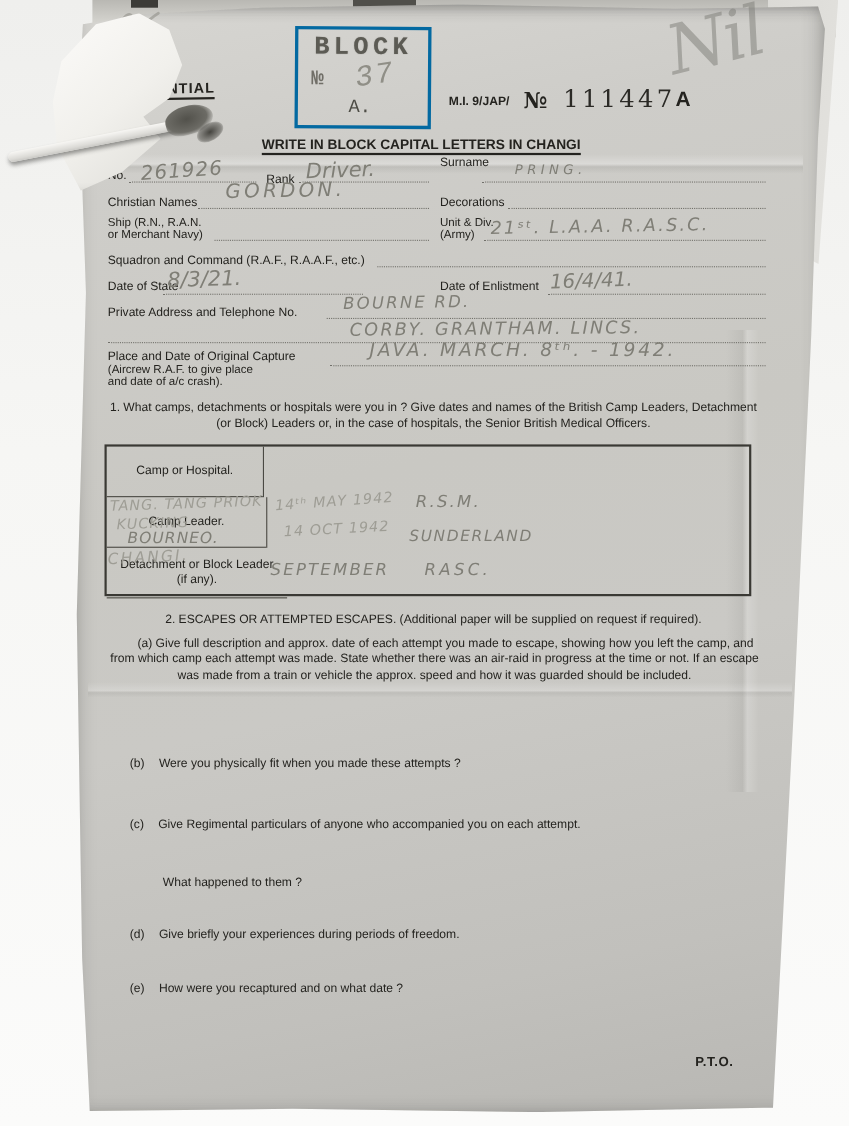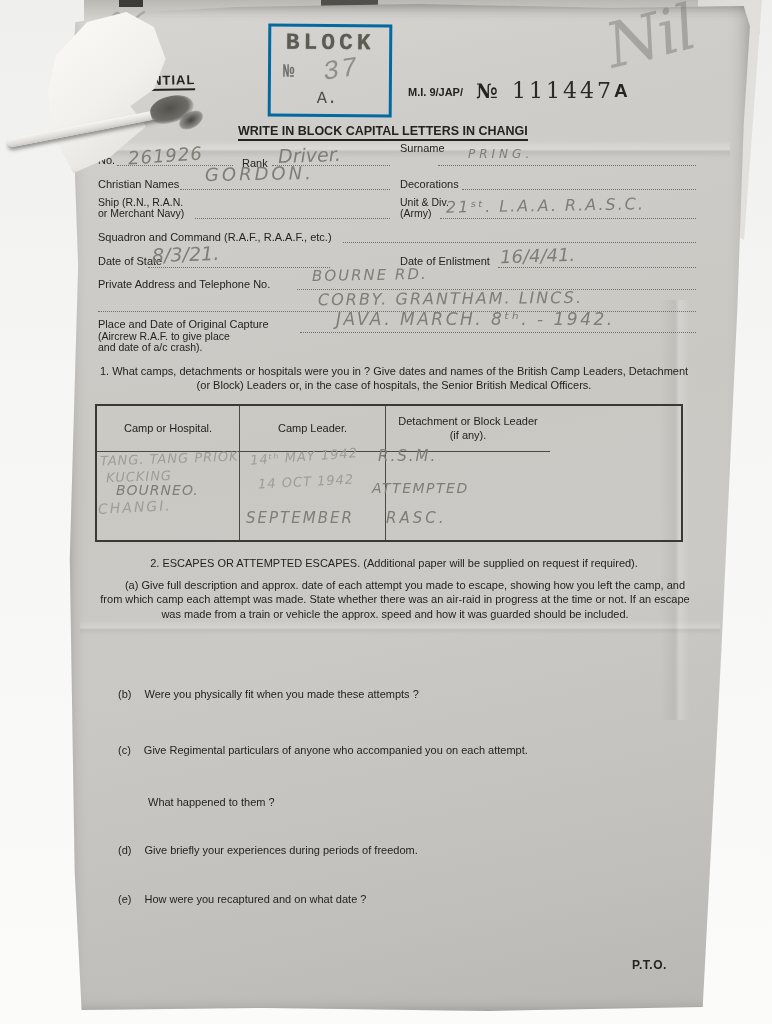--- a/index.html
+++ b/index.html
@@ -60,21 +60,21 @@
   .stamp-box { position:absolute; left:268px; top:24px; width:124px; height:93px; z-index:5;
       border:3px solid #0369a1; transform:rotate(.4deg);font-family:Liberation Mono, monospace; }
   .stamp-block { position:absolute; left:0; right:0; top:3px; text-align:center; font-size:23px; font-weight:bold;
       letter-spacing:4px; color:#5c5b54; text-shadow:0 0 1px rgba(92,91,84,.6); }
   .stamp-no { position:absolute; left:12px; top:34px; font-size:19px; font-weight:bold; color:#716f68; }
   .stamp-no-val { position:absolute; left:52px; top:28px; font-size:27px; font-style:italic; color:#908f87; transform:rotate(-9deg); letter-spacing:2px; }
   .stamp-a { position:absolute; left:46px; top:62px; font-size:17px; color:#4e4d46; }
 
   
   .camps { position:absolute; left:95px; top:404px; width:588px; height:138px; z-index:4;
-      border:2.5px solid #3a3934; display:flex; }
+      border:2.5px solid #3a3934; display:flex;flex-direction:column; }
   .camps .col { position:relative; border-right:1.5px solid #4a4943; }
   .camps .col:last-child { border-right:none; }
   .camps .hdr { height:46px; border-bottom:1.5px solid #4a4943; display:flex; align-items:center;
       justify-content:center; text-align:center; font-size:11px; line-height:1.25; padding:0 10px; }
 
   .q-item { position:absolute; z-index:5; display:flex; gap:13px; font-size:11px; color:#24231f; white-space:nowrap; }
 
   .nil { position:absolute; left:606px; top:0px; z-index:5; font-size:62px; font-style:italic;
       font-family:"DejaVu Serif","Liberation Serif",serif; color:rgba(124,123,117,.5);
       transform:rotate(-14deg); letter-spacing:-2px; }
@@ -186,21 +186,21 @@
       <div class="hdr">Detachment or Block Leader (if any).</div>
     </div>
   </div>
 
   <div class="pencil caps faint" style="left:100px;top:451px;font-size:13px;letter-spacing:1px;transform:rotate(-2deg)">TANG. TANG PRIOK</div>
   <div class="pencil caps faint" style="left:250px;top:449px;font-size:13px;letter-spacing:1px;transform:rotate(-4deg)">14ᵗʰ MAY 1942</div>
   <div class="pencil caps" style="left:378px;top:447px;font-size:15px;letter-spacing:2px">R.S.M.</div>
 
   <div class="pencil caps faint" style="left:106px;top:469px;font-size:13px;letter-spacing:1px;transform:rotate(-2deg)">KUCKING</div>
   <div class="pencil caps faint" style="left:258px;top:474px;font-size:13px;letter-spacing:1px;transform:rotate(-3deg)">14 OCT 1942</div>
-  <div class="pencil caps" style="left:372px;top:480px;font-size:14px;letter-spacing:1.5px">ATTEMPTED</div>
+  <div class="pencil caps" style="left:372px;top:480px;font-size:14px;letter-spacing:1.5px">SUNDERLAND</div>
 
   <div class="pencil caps" style="left:116px;top:482px;font-size:14px;letter-spacing:1px">BOURNEO.</div>
 
   <div class="pencil caps faint" style="left:98px;top:499px;font-size:14px;letter-spacing:2px;transform:rotate(-3deg)">CHANGI.</div>
   <div class="pencil caps" style="left:246px;top:509px;font-size:15px;letter-spacing:2px">SEPTEMBER</div>
   <div class="pencil caps" style="left:386px;top:509px;font-size:15px;letter-spacing:3px">RASC.</div>
 
   <div class="para" style="left:98px;top:556px;width:592px">2.   ESCAPES OR ATTEMPTED ESCAPES.   (Additional paper will be supplied on request if required).</div>
   <div class="para" style="left:98px;top:578px;width:594px;text-indent:20px">(a)   Give full description and approx. date of each attempt you made to escape, showing how you left the camp,  and from which camp each attempt was made.   State whether there was an air-raid in progress at the time or not.   If an escape was made from a train or vehicle the approx. speed and how it was guarded should be included.</div>
 

